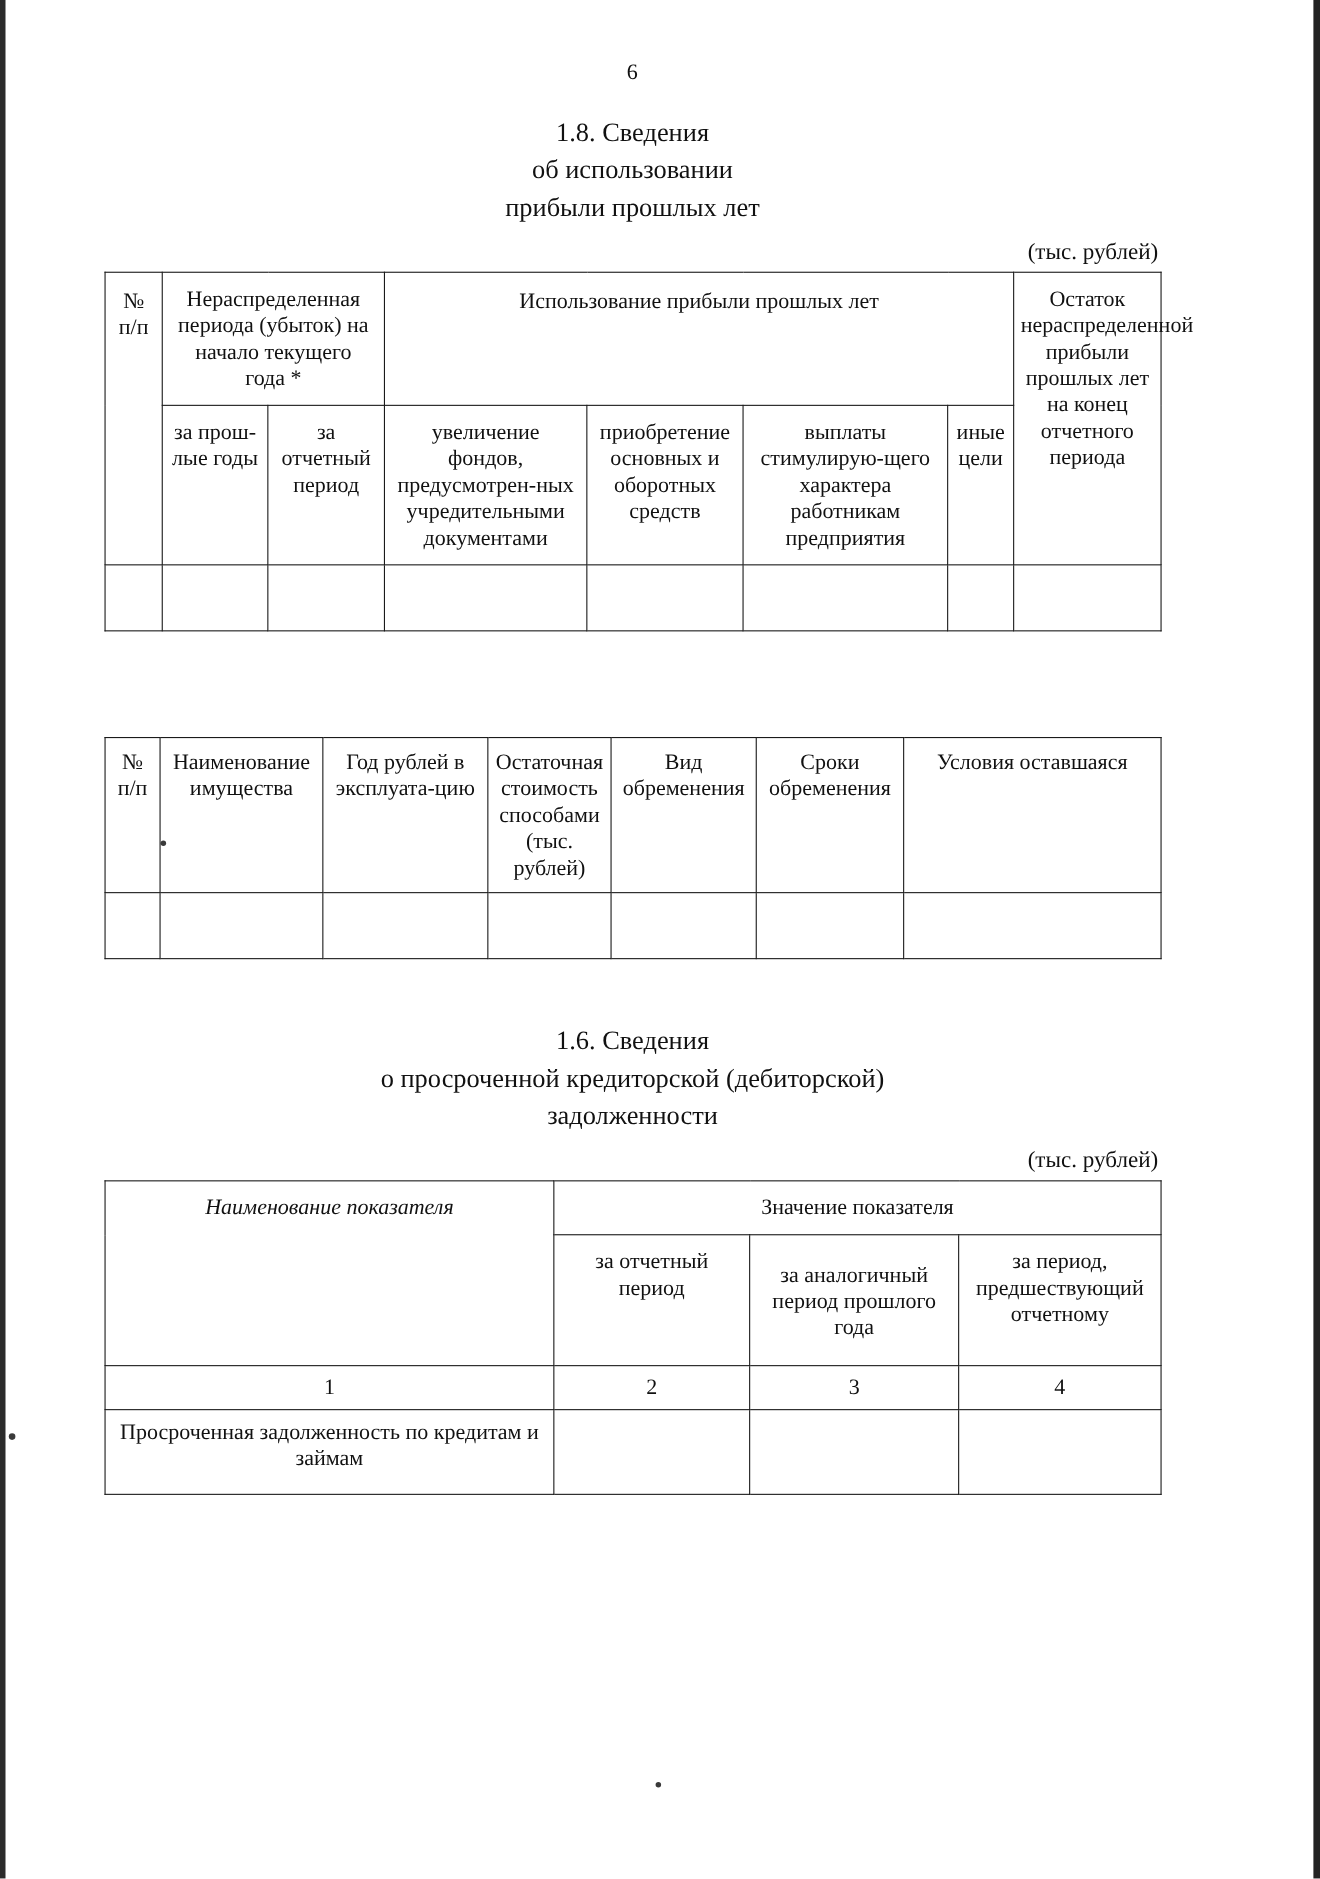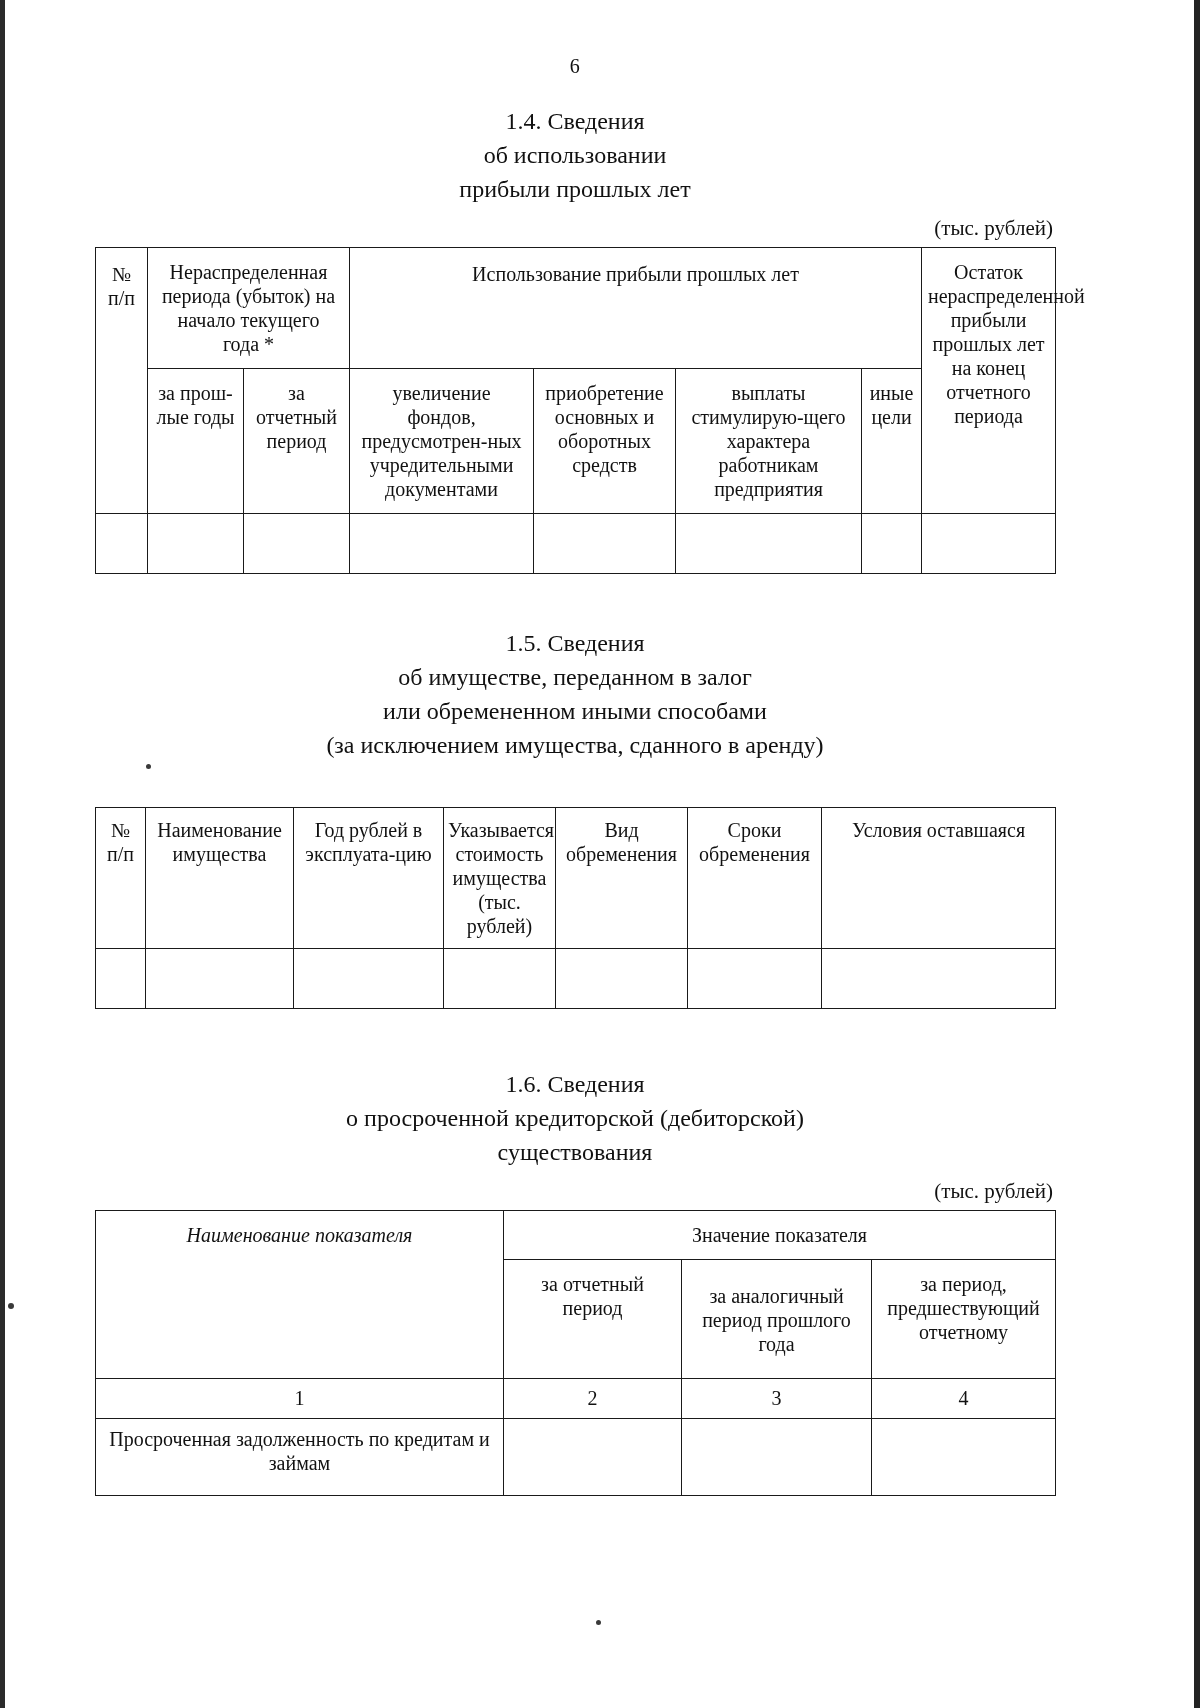--- a/index.html
+++ b/index.html
@@ -126,21 +126,21 @@
   <div class="scan-edge-right"></div>
   <div class="speck" style="left:146px;top:764px;width:5px;height:5px;"></div>
   <div class="speck" style="left:8px;top:1303px;width:6px;height:6px;"></div>
   <div class="bottom-dot"></div>
 
   <div class="content">
 
     <div class="page-number">6</div>
 
     <div class="heading-block" style="margin-top:26px;">
-      <div>1.4. Сведения</div>
+      <div>1.8. Сведения</div>
       <div>об использовании</div>
       <div>прибыли прошлых лет</div>
     </div>
 
     <div class="units-note">(тыс. рублей)</div>
 
     <table class="grid" style="margin-top:6px;">
       <colgroup>
         <col style="width:52px">
         <col style="width:96px">
@@ -177,67 +177,61 @@
           <td class="empty-row"></td>
           <td class="empty-row"></td>
           <td class="empty-row"></td>
           <td class="empty-row"></td>
         </tr>
       </tbody>
     </table>
 
 
     <div class="sec-gap-b"></div>
-    <div class="heading-block">
-      <div>1.5. Сведения</div>
-      <div>об имуществе, переданном в залог</div>
-      <div>или обремененном иными способами</div>
-      <div>(за исключением имущества, сданного в аренду)</div>
-    </div>
 
     <table class="grid" style="margin-top:44px;">
       <colgroup>
         <col style="width:50px">
         <col style="width:148px">
         <col style="width:150px">
         <col style="width:112px">
         <col style="width:132px">
         <col style="width:134px">
         <col style="width:234px">
       </colgroup>
       <tbody>
         <tr>
           <td style="padding:10px 2px;">
             <div>№</div>
             <div>п/п</div>
           </td>
           <td style="padding:10px 4px;">Наименование имущества</td>
           <td style="padding:10px 4px;">Год рублей в эксплуата-цию</td>
-          <td style="padding:10px 4px;">Указывается стоимость имущества (тыс. рублей)</td>
+          <td style="padding:10px 4px;">Остаточная стоимость способами (тыс. рублей)</td>
           <td style="padding:10px 4px;">Вид обременения</td>
           <td style="padding:10px 4px;">Сроки обременения</td>
           <td style="padding:10px 4px;">Условия оставшаяся</td>
         </tr>
         <tr>
           <td class="empty-row"></td>
           <td class="empty-row"></td>
           <td class="empty-row"></td>
           <td class="empty-row"></td>
           <td class="empty-row"></td>
           <td class="empty-row"></td>
           <td class="empty-row"></td>
         </tr>
       </tbody>
     </table>
 
     <div class="sec-gap-c"></div>
     <div class="heading-block">
       <div>1.6. Сведения</div>
       <div>о просроченной кредиторской (дебиторской)</div>
-      <div>существования</div>
+      <div>задолженности</div>
     </div>
 
     <div class="units-note">(тыс. рублей)</div>
 
     <table class="grid" style="margin-top:6px;">
       <colgroup>
         <col style="width:408px">
         <col style="width:178px">
         <col style="width:190px">
         <col style="width:184px">

